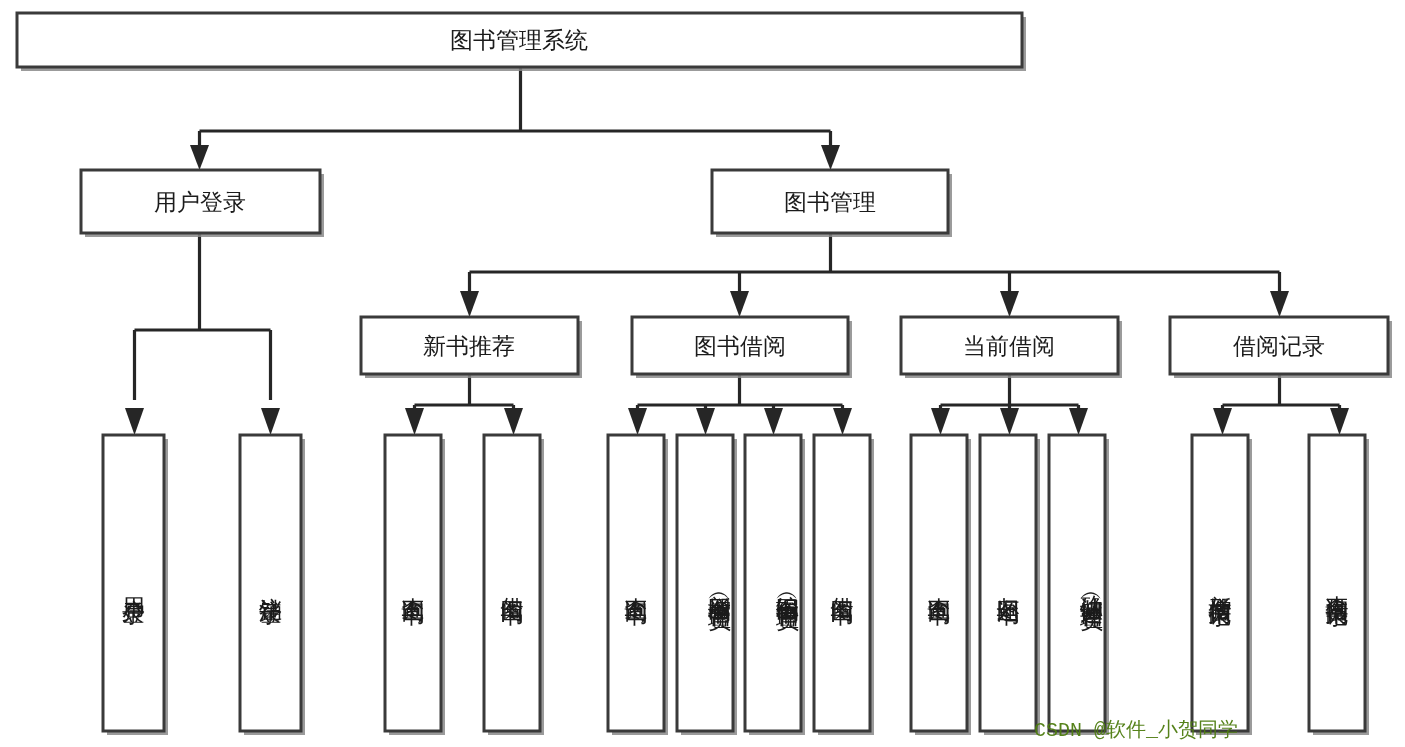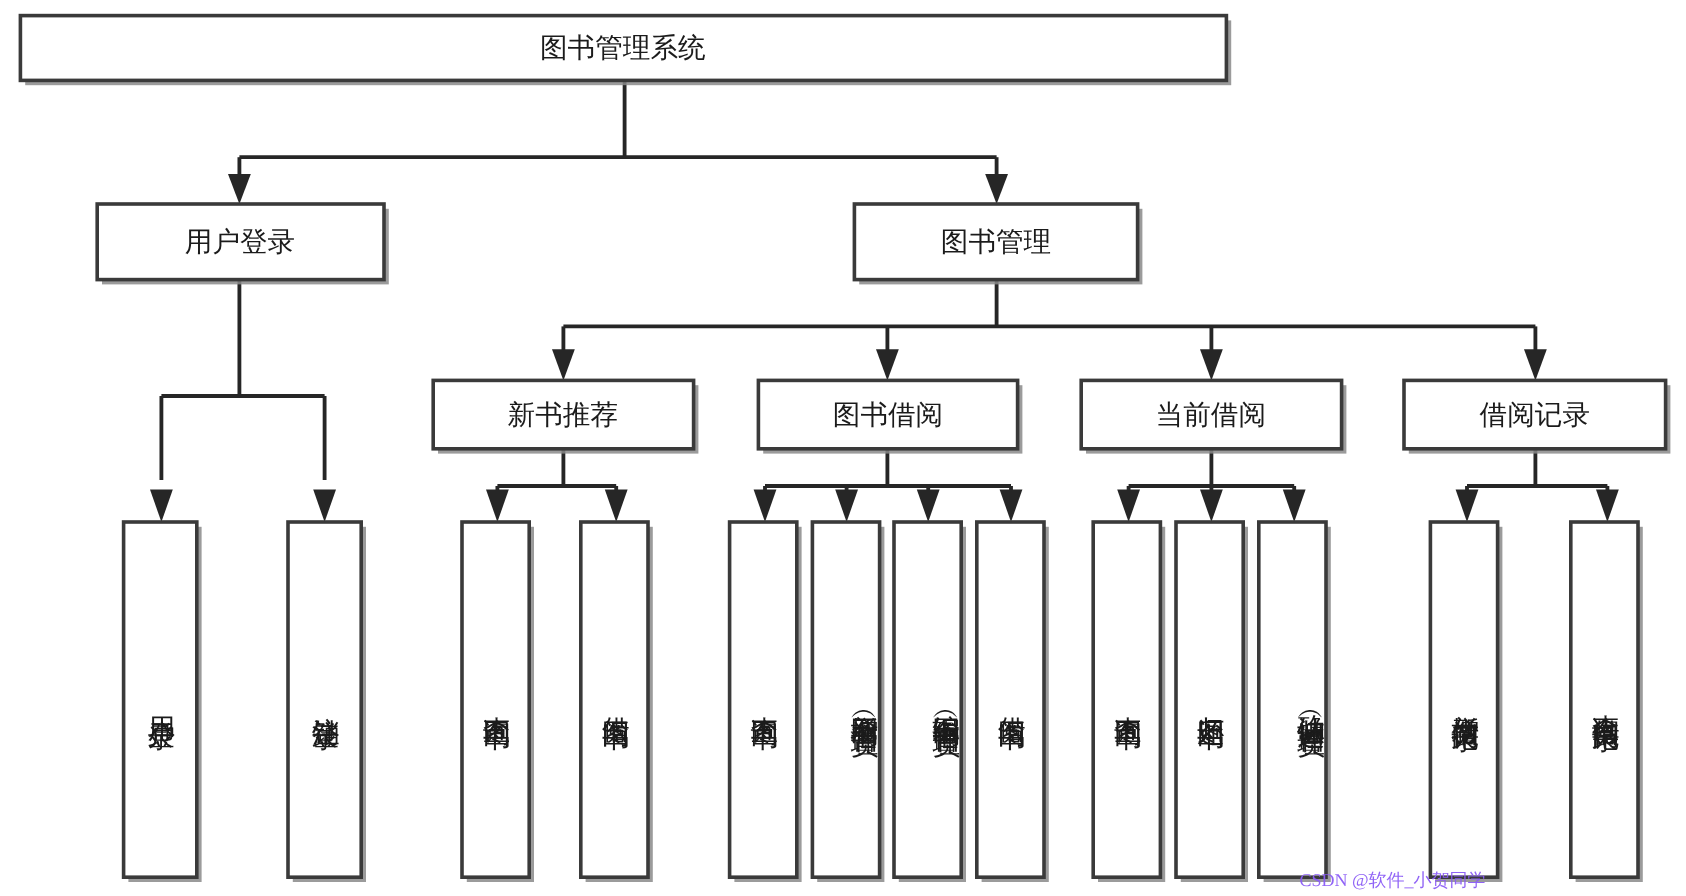--- a/index.html
+++ b/index.html
@@ -70,23 +70,23 @@
     color: #1b1b1b;
     letter-spacing: 2px;
     white-space: nowrap;
     text-align: center;
     pointer-events: none;
   }
   #watermark {
     position: absolute;
     right: 8px;
     bottom: 4px;
-    font-family: Liberation Serif, serif;
-    font-size: 15px;
-    color: #8b5cf6;
+    font-family: Liberation Mono, monospace;
+    font-size: 20px;
+    color: #4d7c0f;
     opacity: 0.95;
     white-space: nowrap;
   }
 </style>
 </head>
 <body>
 
 <div id="diagram-root">
 
   <svg id="tree-svg" viewBox="0 0 1405 747" xmlns="http://www.w3.org/2000/svg">

